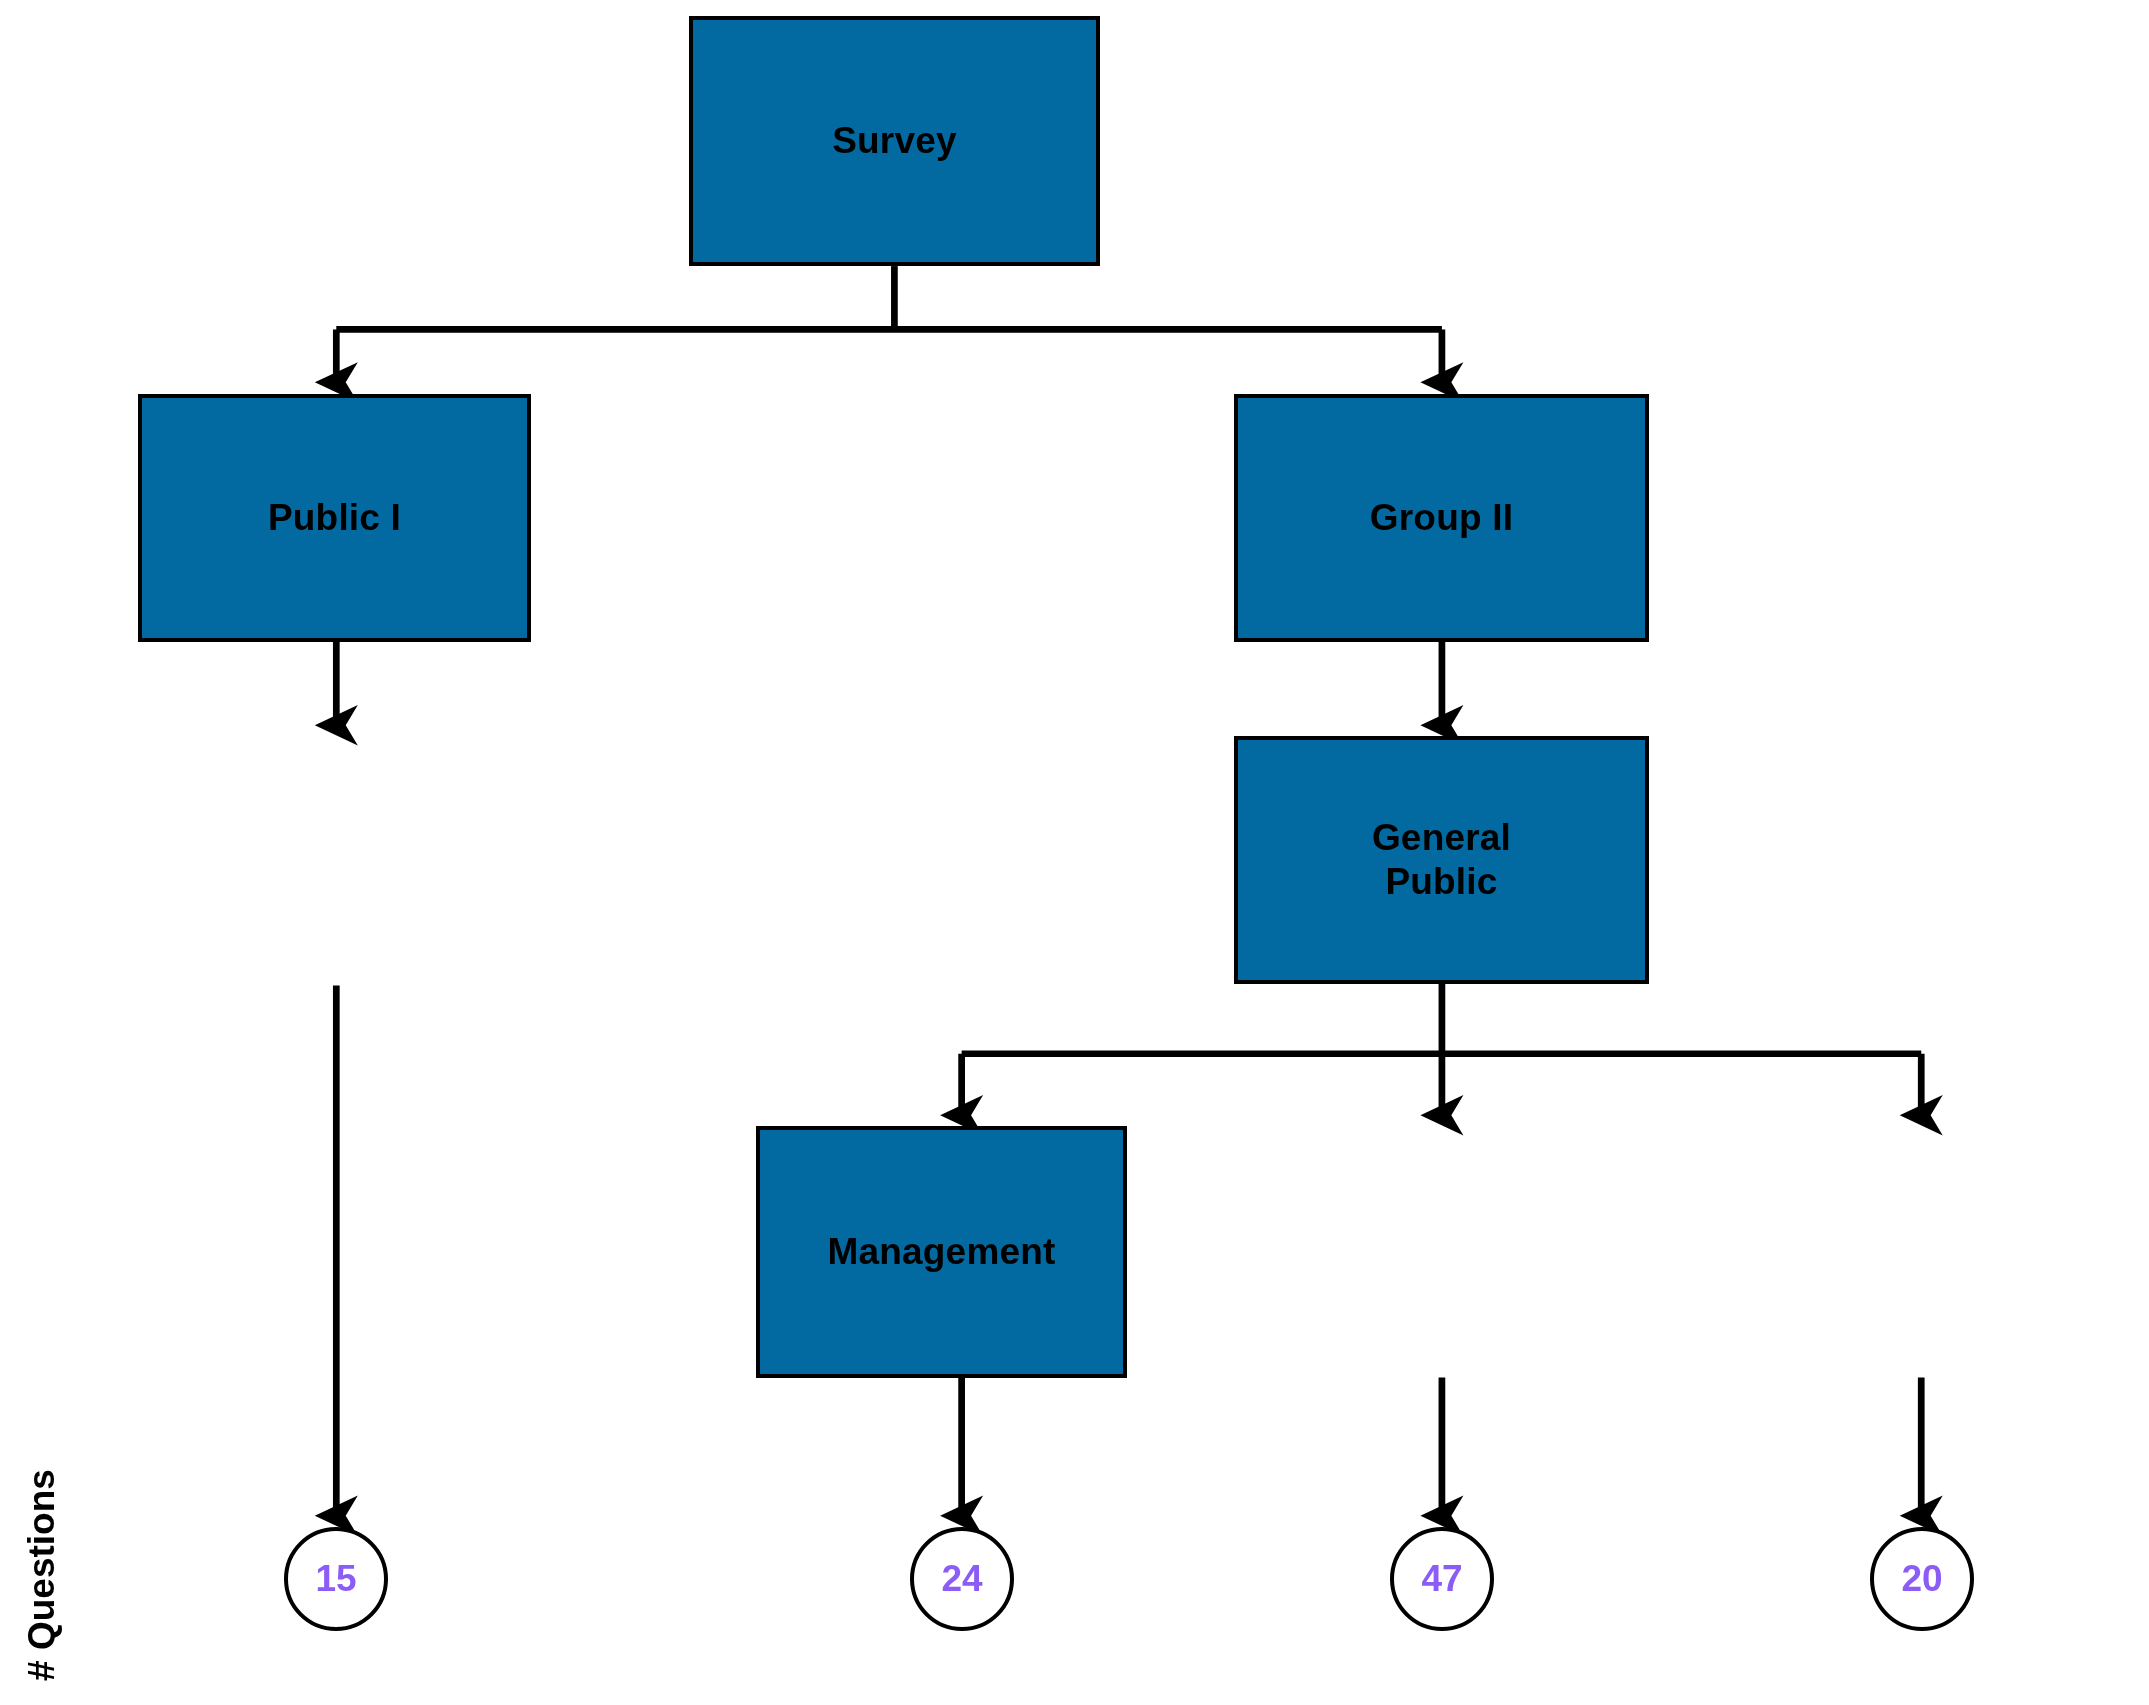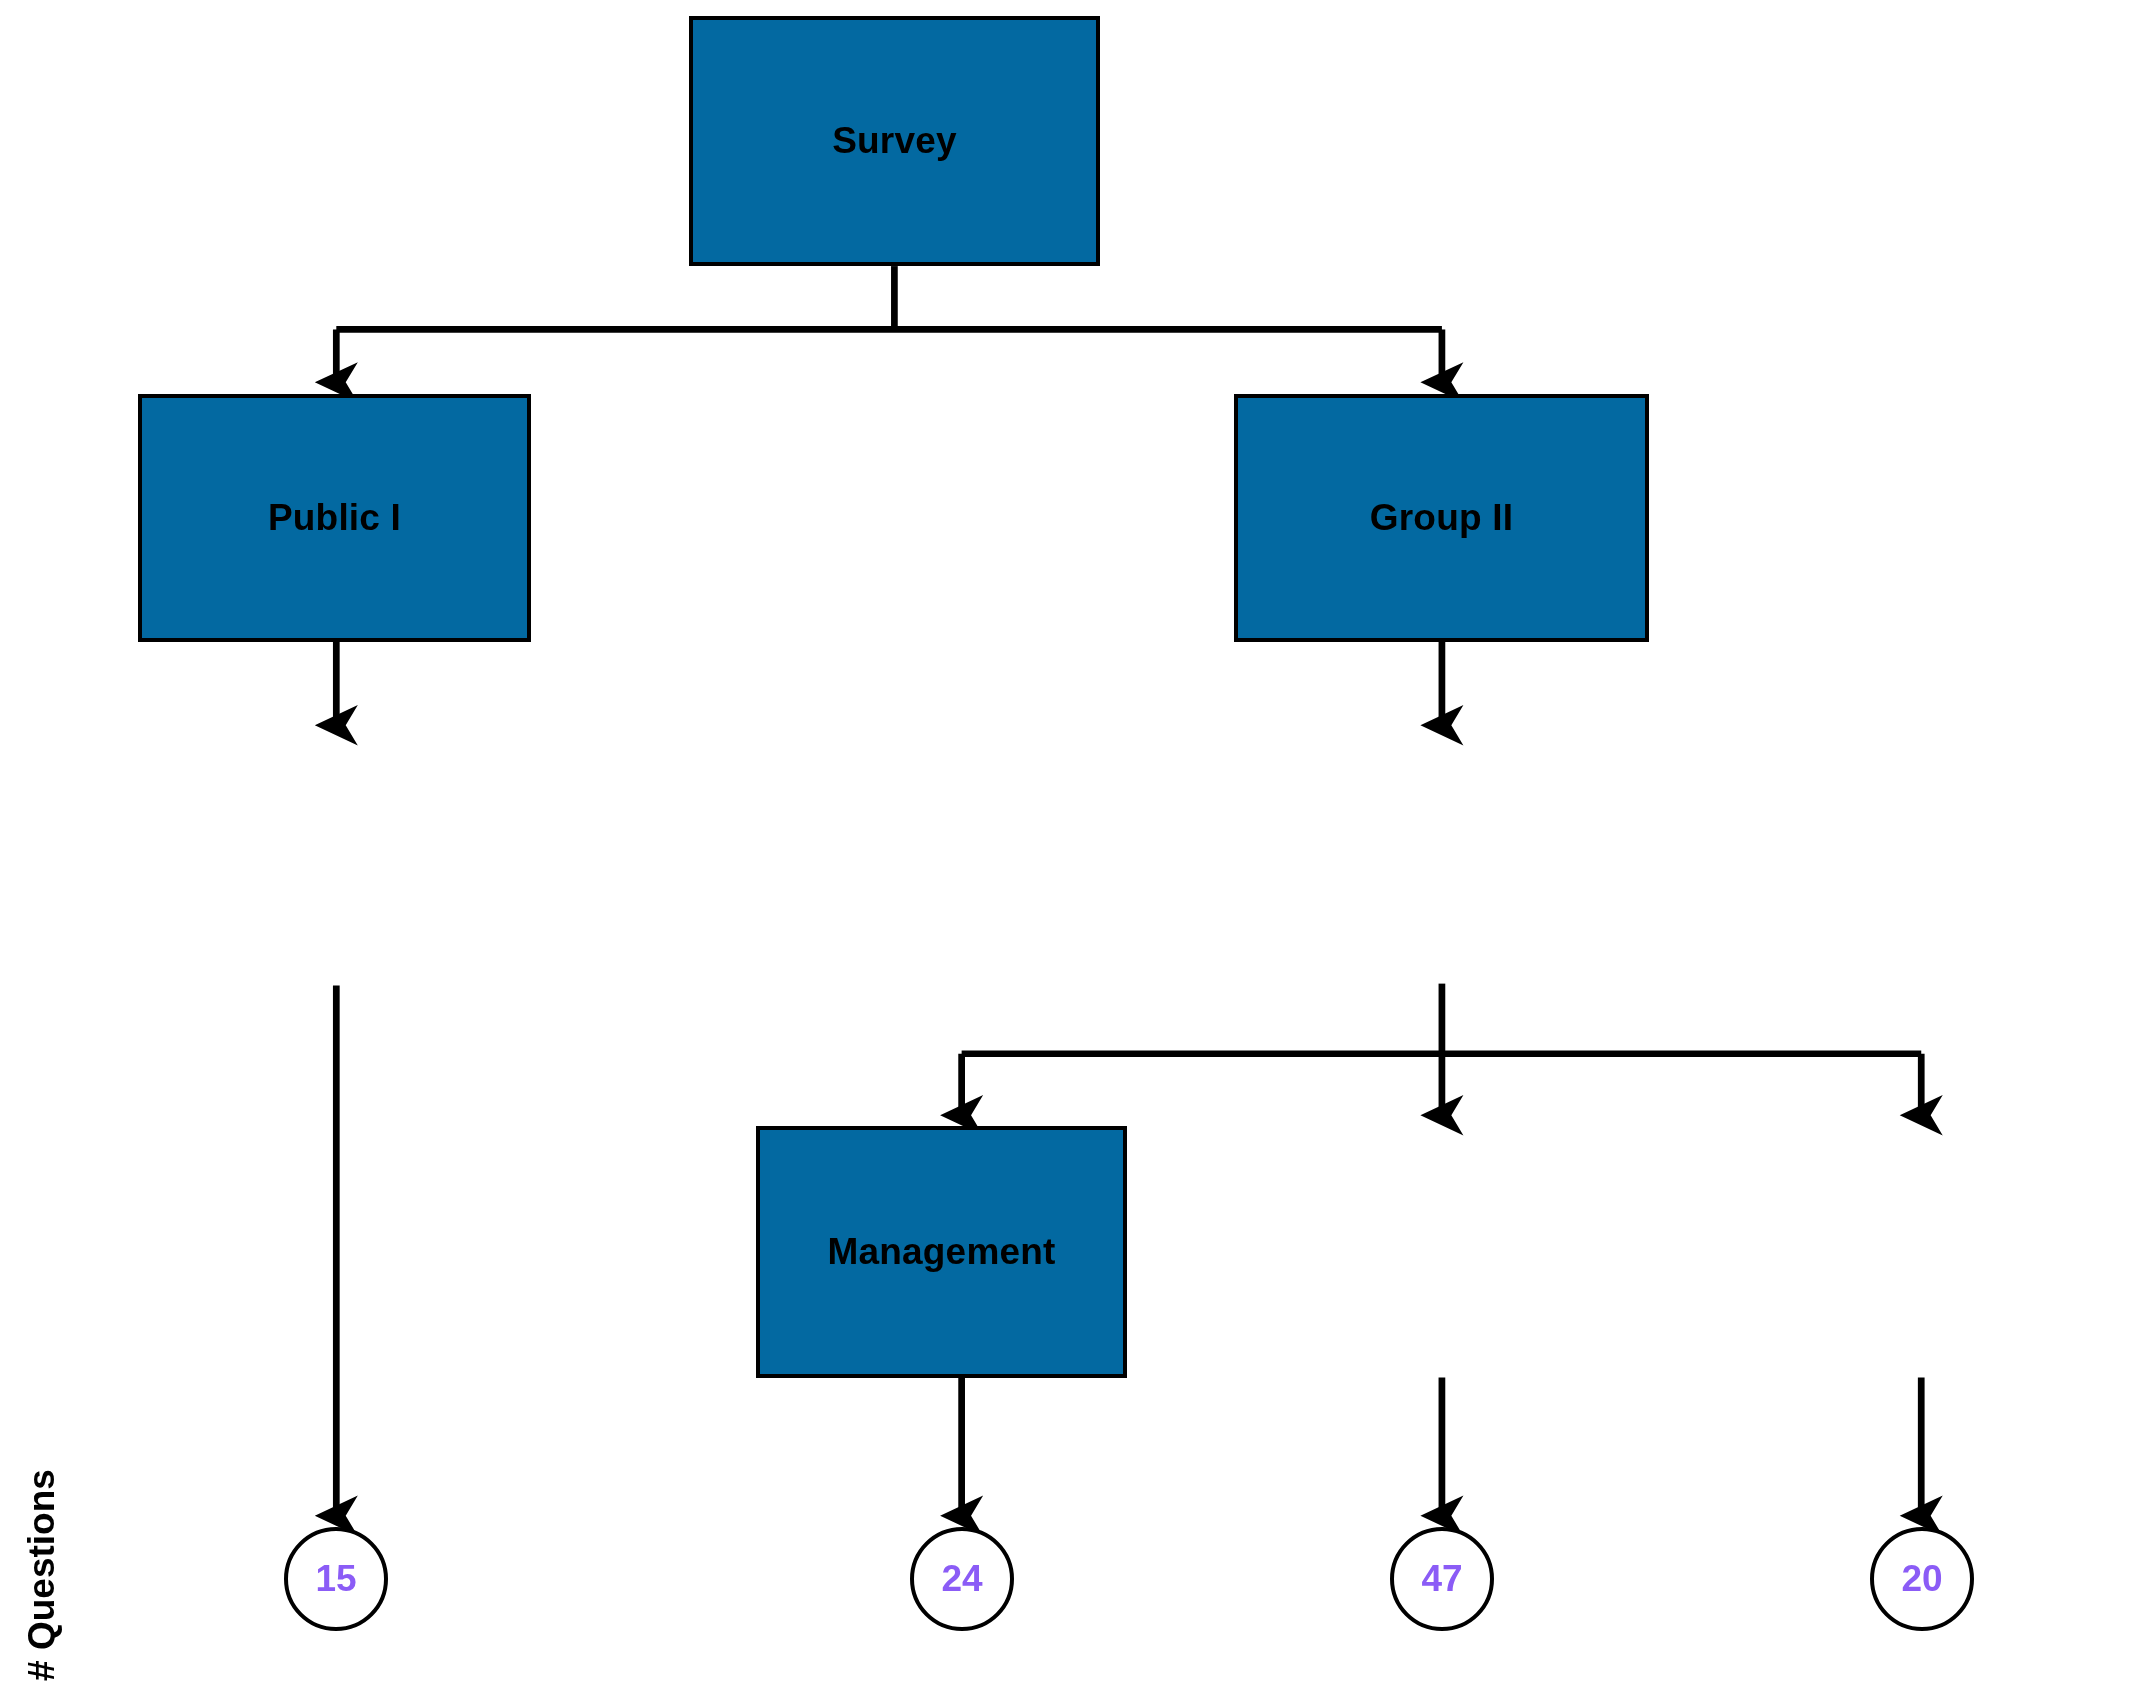--- a/index.html
+++ b/index.html
@@ -118,20 +118,24 @@
 
   <div class="node-box" style="left:138px; top:394px; width:393px; height:248px;">
     <span class="node-label">Public I</span>
   </div>
 
   <div class="node-box" style="left:1234px; top:394px; width:415px; height:248px;align-items:center;">
     <span class="node-label">Group II</span>
   </div>
 
 
+  <div class="node-box" style="left:1234px; top:736px; width:415px; height:248px;">
+    <span class="node-label">General
+Public</span>
+  </div>
 
   <div class="node-box" style="left:756px; top:1126px; width:371px; height:252px;">
     <span class="node-label">Management</span>
   </div>
 
 
 
   <div class="count-circle" style="left:284px; top:1527px;">
     <span class="count-label">15</span>
   </div>

